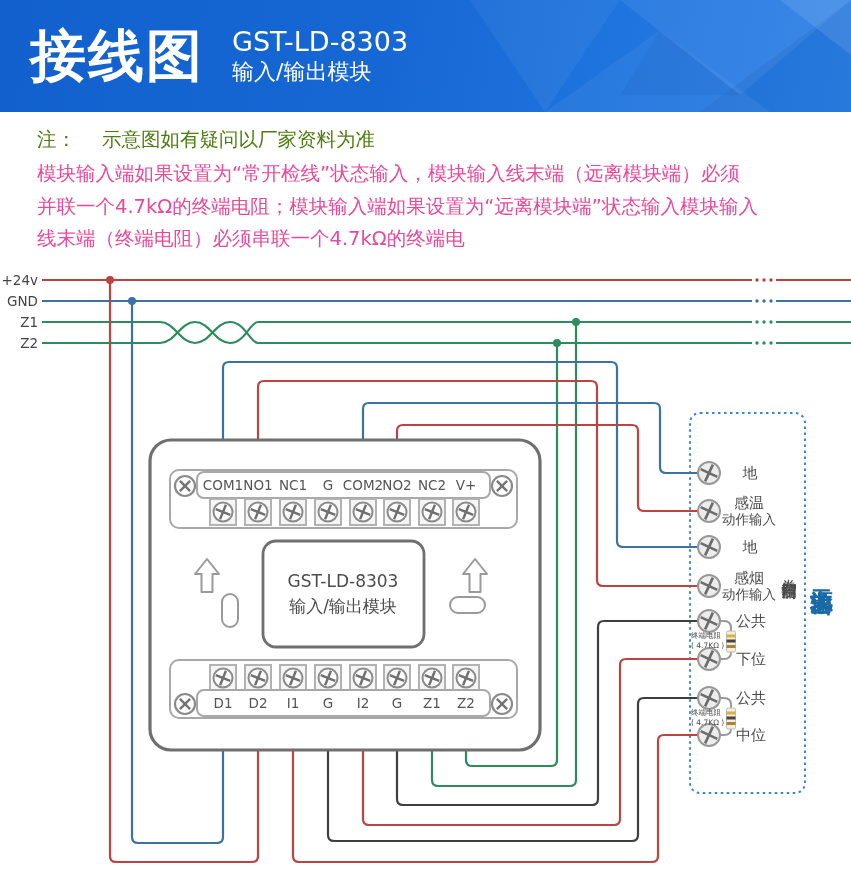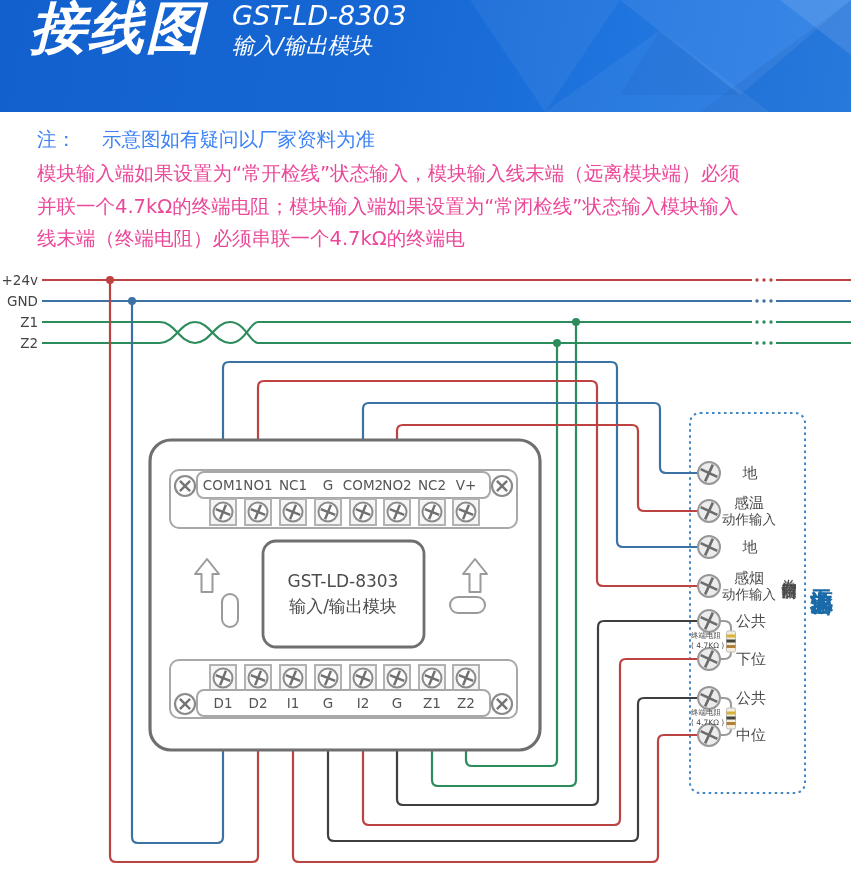--- a/index.html
+++ b/index.html
@@ -2,27 +2,27 @@
 <html><head>
 <meta charset="utf-8">
 <style>
   html,body{margin:0;padding:0;background:#ffffff;}
   body{font-family:"DejaVu Sans","Liberation Sans",sans-serif;}
   .page{position:relative;width:851px;height:869px;background:#fff;overflow:hidden;}
 
   .header{position:absolute;left:0;top:0;width:851px;height:112px;
     background:linear-gradient(100deg,#1160cd 0%,#1667d4 45%,#1f74de 72%,#2b80e7 100%);}
   .header svg{position:absolute;left:0;top:0;}
-  .header-inner{position:absolute;left:30px;top:0;height:112px;display:flex;font-style:italic;}
+  .header-inner{position:absolute;left:30px;top:0;height:112px;display:flex;align-items:center;}
   .h-title{color:#fff;font-size:56px;font-weight:bold;letter-spacing:2px;line-height:1;}
   .h-sub{margin-left:28px;color:#fff;}
   .h-model{font-size:27px;font-weight:500;line-height:1.2;}
   .h-type{font-size:22px;font-weight:500;line-height:1.3;}
 
-  .note{position:absolute;left:37px;top:126px;font-size:19.5px;color:#3b82f6;}
+  .note{position:absolute;left:37px;top:126px;font-size:19.5px;color:#4d7c0f;}
   .note .pfx{margin-right:26px;}
   .desc{position:absolute;left:37px;top:158px;font-size:19.5px;color:#ec4899;line-height:32.5px;width:800px;}
 
   svg text{font-family:"DejaVu Sans","Liberation Sans",sans-serif;}
   .vtext{writing-mode:vertical-rl;text-orientation:upright;}
 </style>
 </head>
 <body>
 
 <div class="page">
@@ -43,21 +43,21 @@
         <div class="h-type">输入/输出模块</div>
       </div>
     </div>
   </div>
 
   <div class="note">
     <span class="pfx">注：</span><span>示意图如有疑问以厂家资料为准</span>
   </div>
   <div class="desc">
     <div>模块输入端如果设置为“常开检线”状态输入，模块输入线末端（远离模块端）必须</div>
-    <div>并联一个4.7kΩ的终端电阻；模块输入端如果设置为“常闭检线”状态输入模块输入</div>
+    <div>并联一个4.7kΩ的终端电阻；模块输入端如果设置为“远离模块端”状态输入模块输入</div>
     <div>线末端（终端电阻）必须串联一个4.7kΩ的终端电</div>
   </div>
 
   <svg width="851" height="604" viewBox="0 265 851 604" style="position:absolute;left:0;top:265px;">
     <defs>
       <g id="screwPlus">
         <rect x="-13" y="-13" width="26" height="26" fill="#f5f5f5" stroke="#b2b2b2" stroke-width="2"></rect>
         <circle r="9.5" fill="#fdfdfd" stroke="#8b8b8b" stroke-width="2"></circle>
         <g transform="rotate(22)" stroke="#6f6f6f" stroke-width="2.4">
           <line x1="-7.8" x2="7.8"></line>

